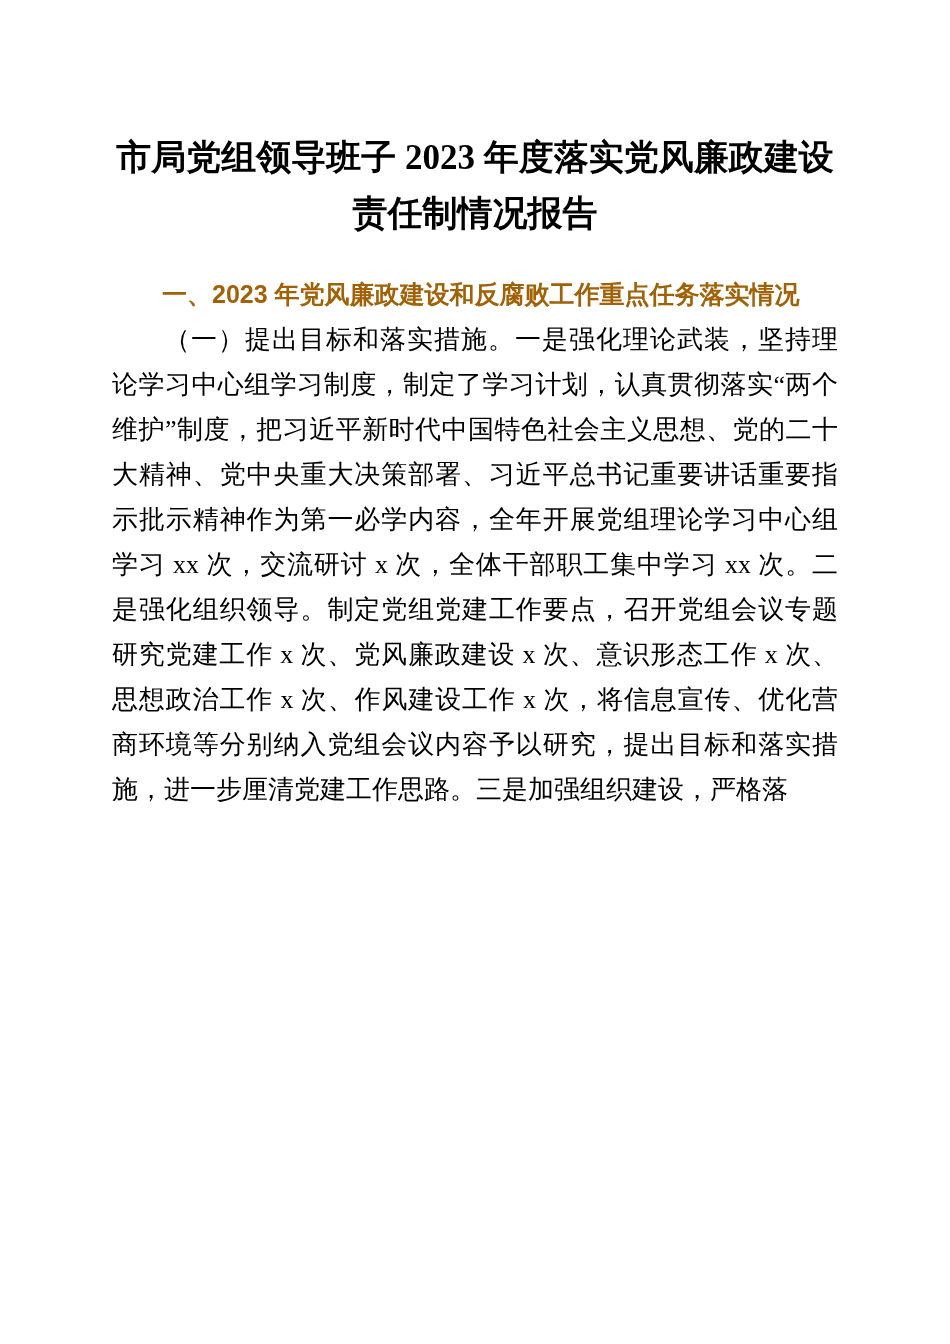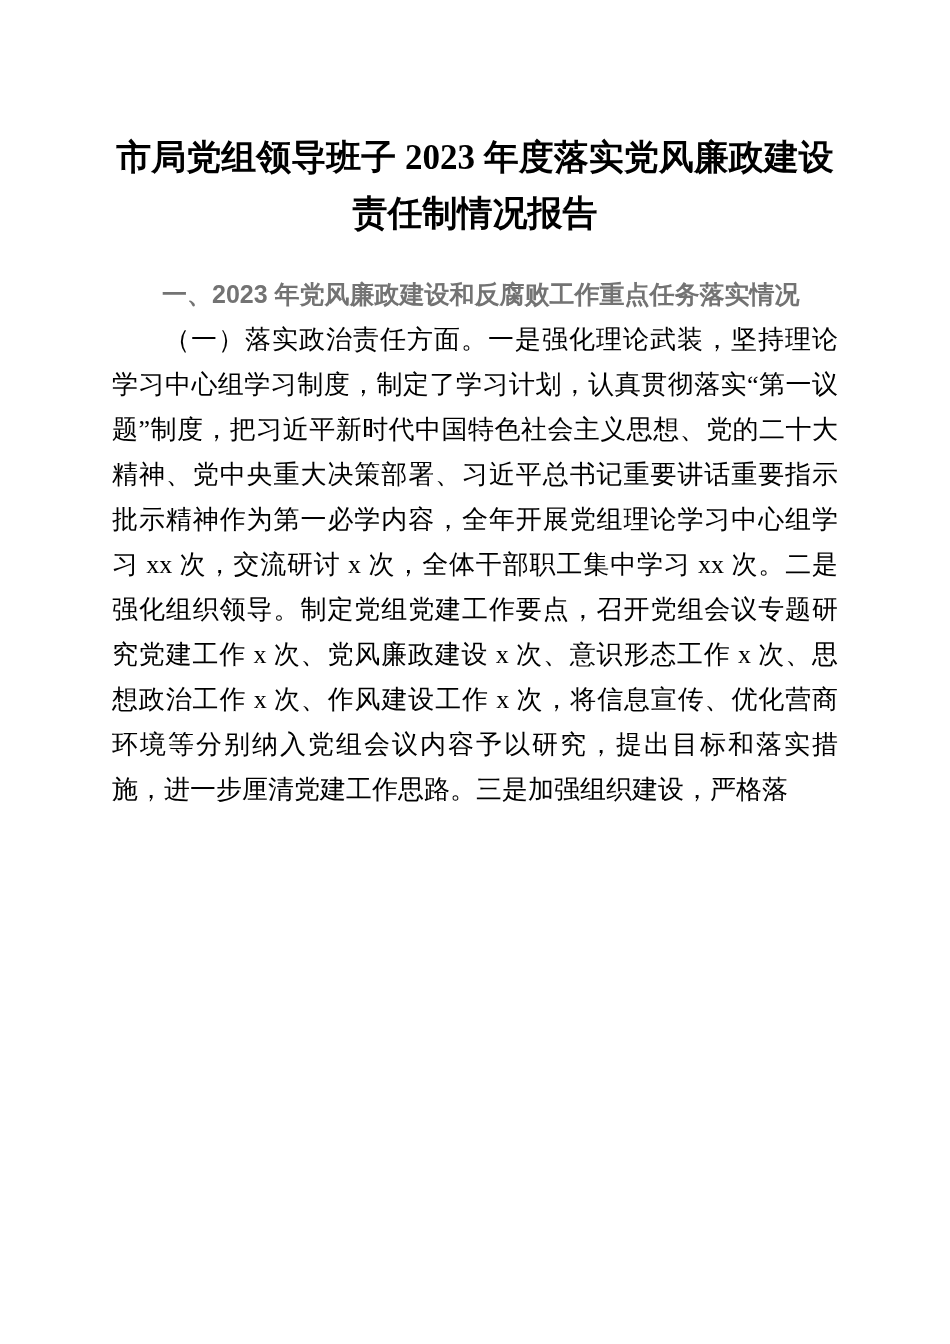--- a/index.html
+++ b/index.html
@@ -44,36 +44,36 @@
   }
   .section-heading {
     margin: 0;
     padding: 0;
     text-indent: 2em;
     font-family: "Liberation Sans", "DejaVu Sans", sans-serif;
     font-weight: 700;
     font-size: 25px;
     line-height: 45px;
     white-space: nowrap;
-    color: #737373;
+    color: #a16207;
   }
   .subsection-lead {
     
     font-style: normal;
   }
 </style>
 </head>
 <body>
 
 <div class="page">
 
   <h1 class="doc-title">市局党组领导班子 2023 年度落实党风廉政建设责任制情况报告</h1>
 
   <div class="doc-body">
 
 
     <h2 class="section-heading">一、2023 年党风廉政建设和反腐败工作重点任务落实情况</h2>
 
-    <p class="body-para"><span class="subsection-lead">（一）落实政治责任方面。</span><span>一是强化理论武装，坚持理论学习中心组学习制度，制定了学习计划，认真贯彻落实“第一议题”制度，把习近平新时代中国特色社会主义思想、党的二十大精神、党中央重大决策部署、习近平总书记重要讲话重要指示批示精神作为第一必学内容，全年开展党组理论学习中心组学习 xx 次，交流研讨 x 次，全体干部职工集中学习 xx 次。二是强化组织领导。制定党组党建工作要点，召开党组会议专题研究党建工作 x 次、党风廉政建设 x 次、意识形态工作 x 次、思想政治工作 x 次、作风建设工作 x 次，将信息宣传、优化营商环境等分别纳入党组会议内容予以研究，提出目标和落实措施，进一步厘清党建工作思路。三是加强组织建设，严格落</span></p>
+    <p class="body-para"><span class="subsection-lead">（一）提出目标和落实措施。</span><span>一是强化理论武装，坚持理论学习中心组学习制度，制定了学习计划，认真贯彻落实“两个维护”制度，把习近平新时代中国特色社会主义思想、党的二十大精神、党中央重大决策部署、习近平总书记重要讲话重要指示批示精神作为第一必学内容，全年开展党组理论学习中心组学习 xx 次，交流研讨 x 次，全体干部职工集中学习 xx 次。二是强化组织领导。制定党组党建工作要点，召开党组会议专题研究党建工作 x 次、党风廉政建设 x 次、意识形态工作 x 次、思想政治工作 x 次、作风建设工作 x 次，将信息宣传、优化营商环境等分别纳入党组会议内容予以研究，提出目标和落实措施，进一步厘清党建工作思路。三是加强组织建设，严格落</span></p>
 
   </div>
 
 </div>
 
 </body></html>

